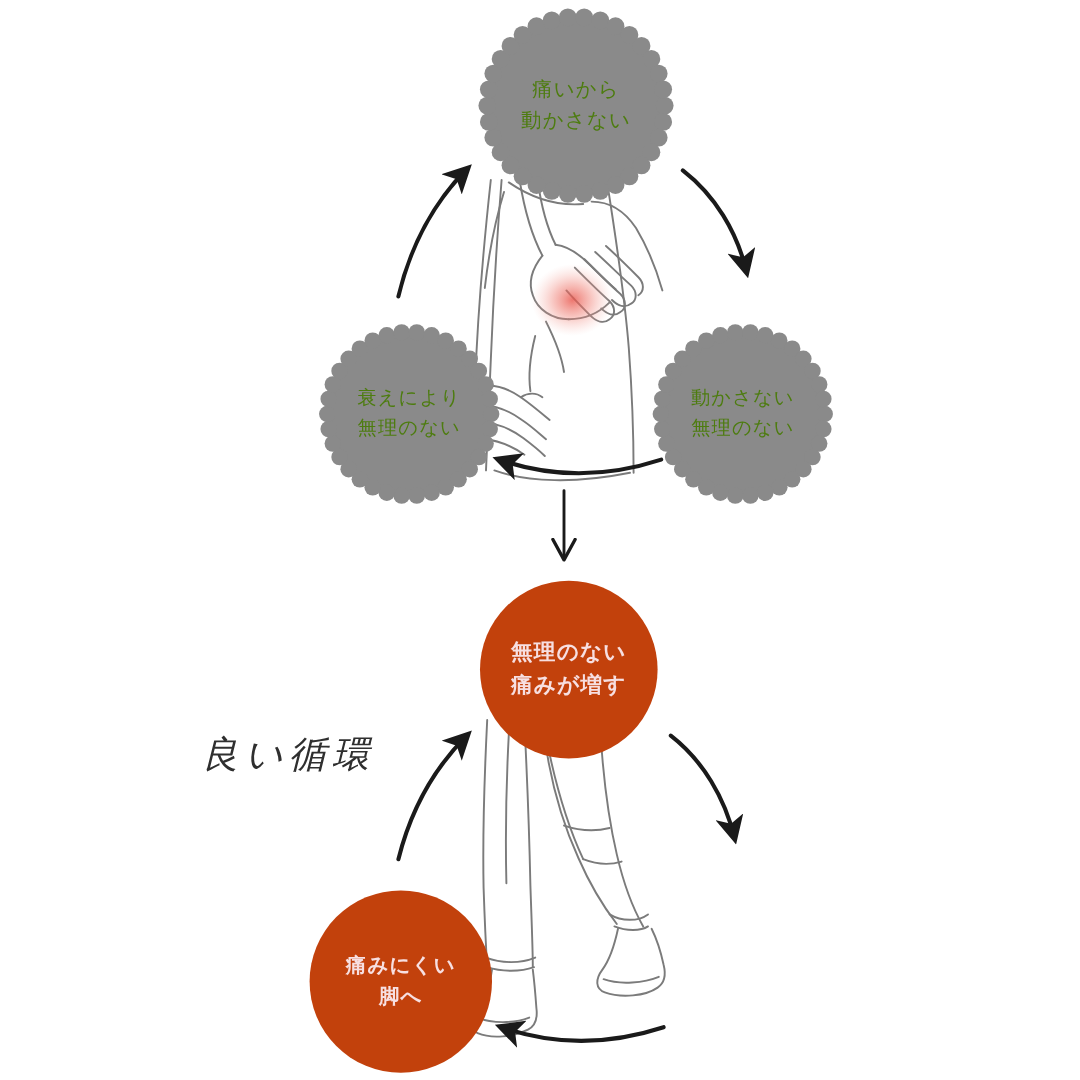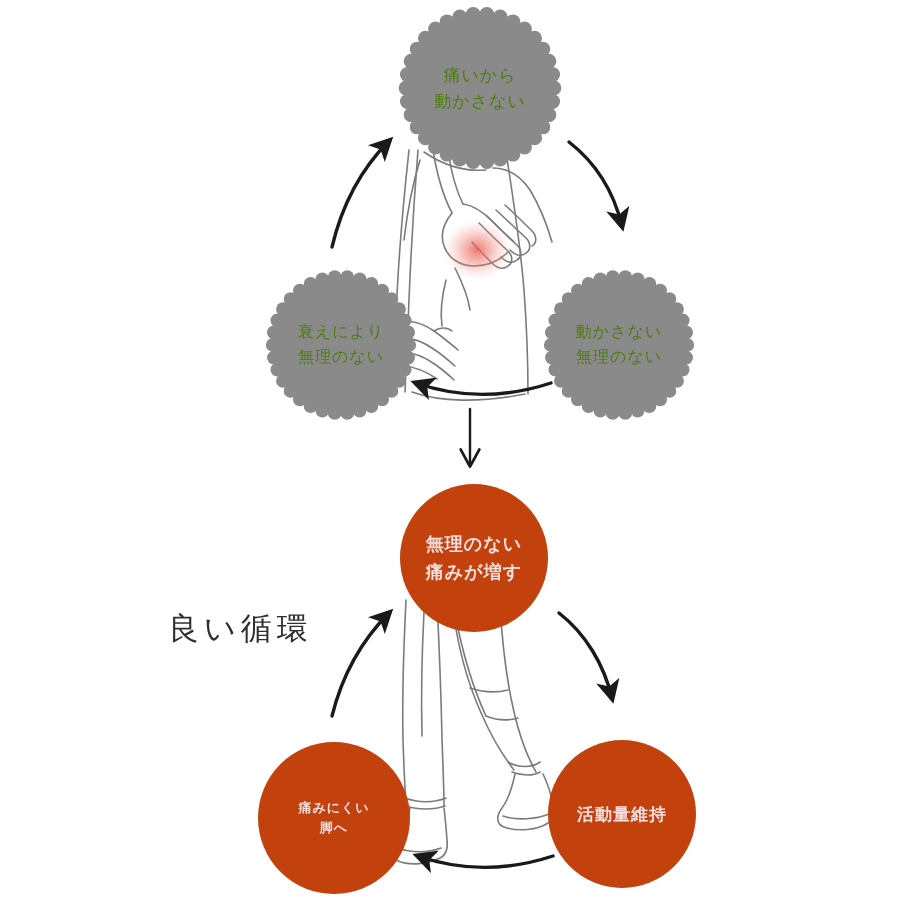--- a/index.html
+++ b/index.html
@@ -22,21 +22,21 @@
   .cycle-heading {
     position: absolute;
     font-size: 31px;
     letter-spacing: 5px;
     color: #2f2f2f;
     font-weight: 500;
     white-space: nowrap;
     font-family: "DejaVu Sans", "Liberation Sans", sans-serif;
   }
   #heading-bad  { left: 168px; top: 131px; }
-  #heading-good { left: 168px; top: 608px; }
+  #heading-good { left: 168px; top: 608px; font-style: italic; }
 
   
   .bubble {
     position: absolute;
     display: flex;
     align-items: center;
     justify-content: center;
     text-align: center;
     color: #f2eff0;
     line-height: 1.55;
@@ -64,21 +64,21 @@
     font-weight: bold;
   }
   .bubble.pink .btext { color: #f7dfe1; }
 
   
   #bubble-bad-top    { left: 401px; top: 9px;   width: 158px; height: 158px; font-size: 17px; }
   #bubble-bad-left   { left: 268px; top: 272px; width: 146px; height: 146px; font-size: 16px; }
   #bubble-bad-right  { left: 546px; top: 272px; width: 146px; height: 146px; font-size: 16px; }
 
   #bubble-good-top   { left: 400px; top: 484px; width: 148px; height: 148px; font-size: 18px; }
-  #bubble-good-left  { left: 258px; top: 742px; width: 152px; height: 152px; font-size: 13px; }
+  #bubble-good-left  { left: 258px; top: 742px; width: 152px; height: 152px; font-size: 17px; }
   #bubble-good-right { left: 548px; top: 740px; width: 148px; height: 148px; font-size: 17px; }
 
   
   .art-layer {
     position: absolute;
     left: 0; top: 0;
     width: 900px; height: 900px;
     pointer-events: none;
   }
   #illustration-layer { z-index: 1; }
@@ -301,25 +301,20 @@
     </span>
   </div>
 
   <div class="bubble pink" id="bubble-good-top" style="z-index:5">
     <span class="btext">
       <span class="line">無理のない</span>
       <span class="line">痛みが増す</span>
     </span>
   </div>
 
-  <div class="bubble pink" id="bubble-good-right" style="z-index:5">
-    <span class="btext">
-      <span class="line">活動量維持</span>
-    </span>
-  </div>
 
   <div class="bubble pink" id="bubble-good-left" style="z-index:5">
     <span class="btext">
       <span class="line">痛みにくい</span>
       <span class="line">脚へ</span>
     </span>
   </div>
 
   <svg class="art-layer" id="arrow-layer" viewBox="0 0 900 900">
     <defs>

